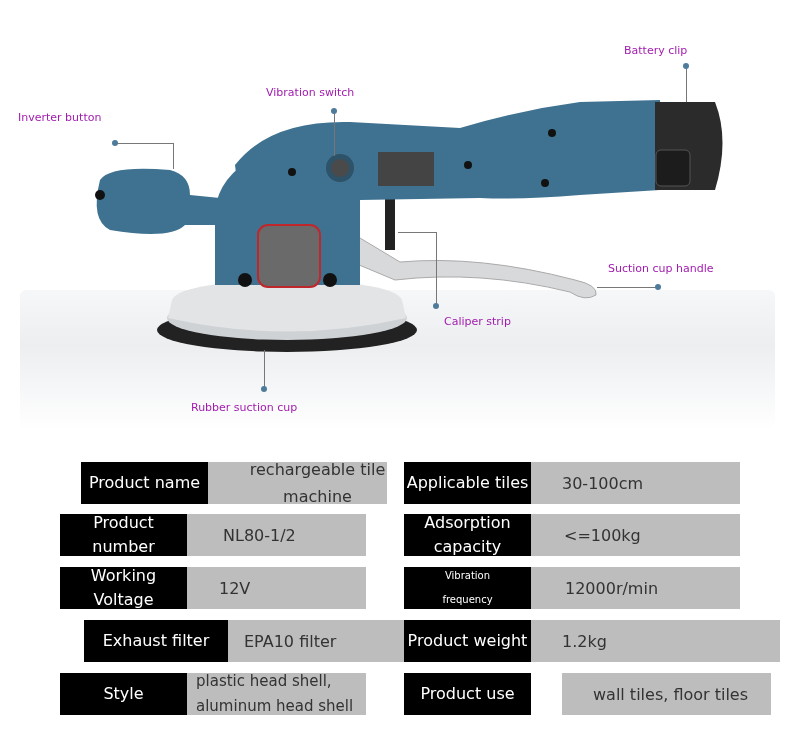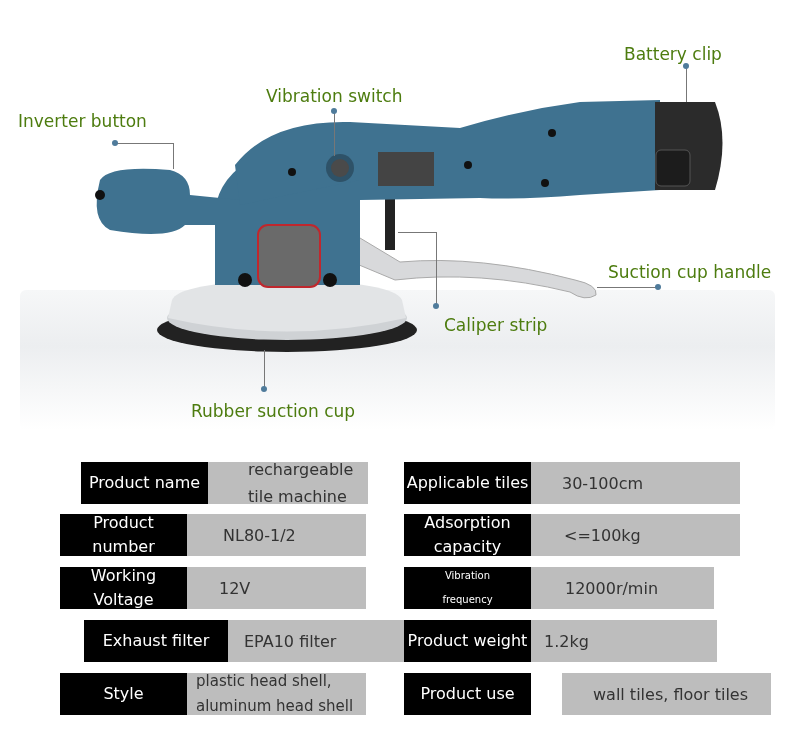--- a/index.html
+++ b/index.html
@@ -1,21 +1,21 @@
 <!DOCTYPE html>
 <html><head>
 <meta charset="utf-8">
 <style>
   html, body { margin:0; padding:0; }
   body { width:791px; height:754px; background:#ffffff; position:relative; overflow:hidden;
          font-family:"DejaVu Sans", sans-serif; }
   .stage { position:absolute; left:0; top:0; width:791px; height:440px; }
   .floor { position:absolute; left:20px; top:290px; width:755px; height:140px;
            background:linear-gradient(180deg,#f6f7f8 0%,#eceef0 40%,#ffffff 100%); border-radius:6px; }
-  .label { position:absolute; font-size:17px; color:#4d7c0f; white-space:nowrap; }
+  .label { position:absolute; font-size:11px; color:#a21caf; white-space:nowrap; }
   .dot { position:absolute; width:6px; height:6px; border-radius:50%; background:#4f7b9b; }
   .line { position:absolute; background:#777; }
   .row { position:absolute; height:42px; display:flex; }
   .key { background:#000; color:#fff; display:flex; align-items:center; justify-content:center;
          text-align:center; font-size:16px; line-height:24px; overflow:hidden; }
   .val { background:#bdbdbd; color:#333; display:flex; align-items:center; font-size:16px; line-height:27px; overflow:hidden; }
 </style>
 </head>
 <body>
 
@@ -78,21 +78,21 @@
   <div class="label" style="left:18px;top:111px;">Inverter button</div>
   <div class="label" style="left:608px;top:262px;">Suction cup handle</div>
   <div class="label" style="left:444px;top:315px;">Caliper strip</div>
   <div class="label" style="left:191px;top:401px;">Rubber suction cup</div>
 </div>
 
 <div>
 
   <div class="row" style="left:60px;top:462px;margin-left:21px;">
     <div class="key" style="width:127px;">Product name</div>
-    <div class="val" style="width:160px;padding-left:40px;box-sizing:border-box;">rechargeable tile machine</div>
+    <div class="val" style="width:179px;padding-left:40px;box-sizing:border-box;text-align:center;">rechargeable tile machine</div>
   </div>
   <div class="row" style="left:60px;top:514px;">
     <div class="key" style="width:127px;">Product number</div>
     <div class="val" style="width:179px;padding-left:36px;box-sizing:border-box;">NL80-1/2</div>
   </div>
   <div class="row" style="left:60px;top:567px;">
     <div class="key" style="width:127px;">Working Voltage</div>
     <div class="val" style="width:179px;padding-left:32px;box-sizing:border-box;">12V</div>
   </div>
   <div class="row" style="left:60px;top:620px;">
@@ -107,23 +107,23 @@
   <div class="row" style="left:404px;top:462px;">
     <div class="key" style="width:127px;text-align:center;">Applicable tiles</div>
     <div class="val" style="width:209px;padding-left:31px;box-sizing:border-box;">30-100cm</div>
   </div>
   <div class="row" style="left:404px;top:514px;">
     <div class="key" style="width:127px;padding:0 14px;box-sizing:border-box;">Adsorption capacity</div>
     <div class="val" style="width:209px;padding-left:33px;box-sizing:border-box;">&lt;=100kg</div>
   </div>
   <div class="row" style="left:404px;top:567px;">
     <div class="key" style="width:127px;font-size:10px;padding:0 18px;box-sizing:border-box;">Vibration frequency</div>
-    <div class="val" style="width:183px;padding-left:34px;box-sizing:border-box;">12000r/min</div>
+    <div class="val" style="width:209px;padding-left:34px;box-sizing:border-box;">12000r/min</div>
   </div>
   <div class="row" style="left:404px;top:620px;">
     <div class="key" style="width:127px;">Product weight</div>
-    <div class="val" style="width:186px;padding-left:13px;box-sizing:border-box;">1.2kg</div>
+    <div class="val" style="width:249px;padding-left:31px;box-sizing:border-box;">1.2kg</div>
   </div>
   <div class="row" style="left:404px;top:673px;gap:31px;">
     <div class="key" style="width:127px;">Product use</div>
     <div class="val" style="width:209px;padding-left:31px;box-sizing:border-box;">wall tiles, floor tiles</div>
   </div>
 </div>
 
 </body></html>

